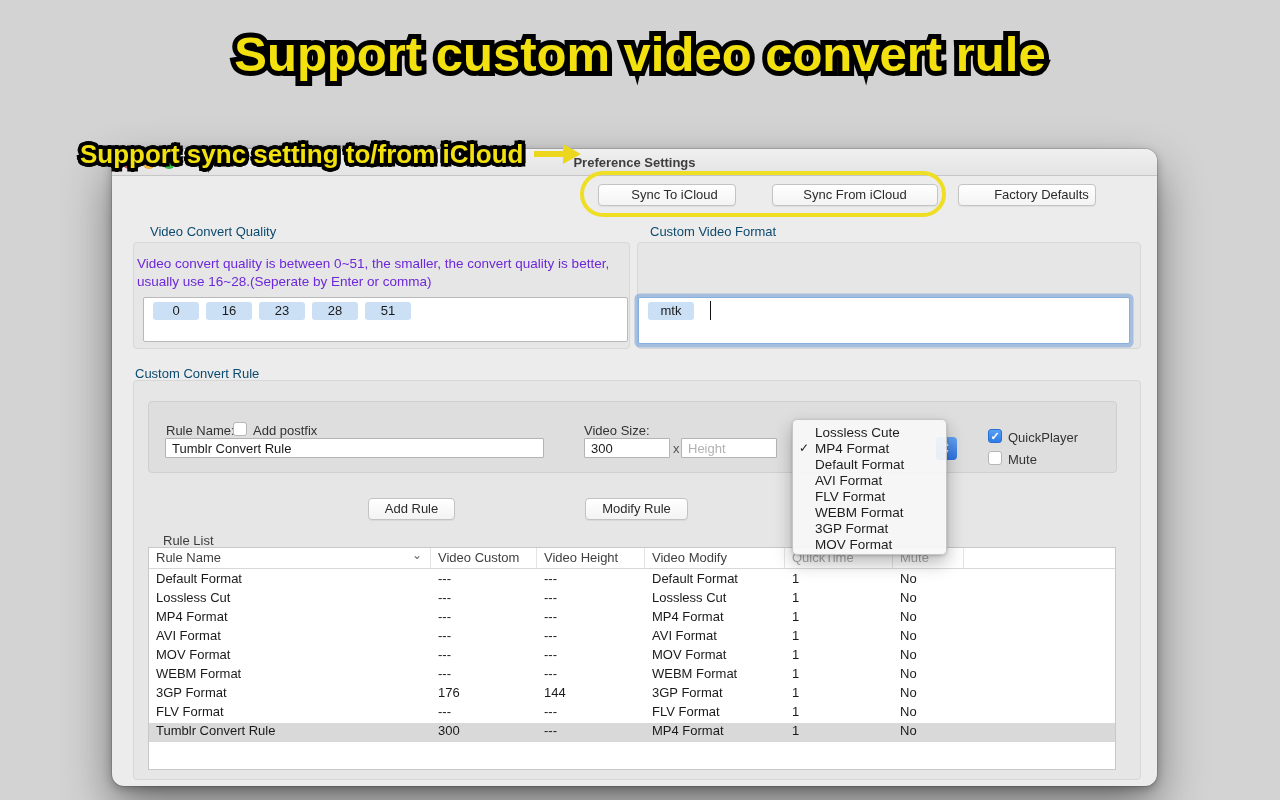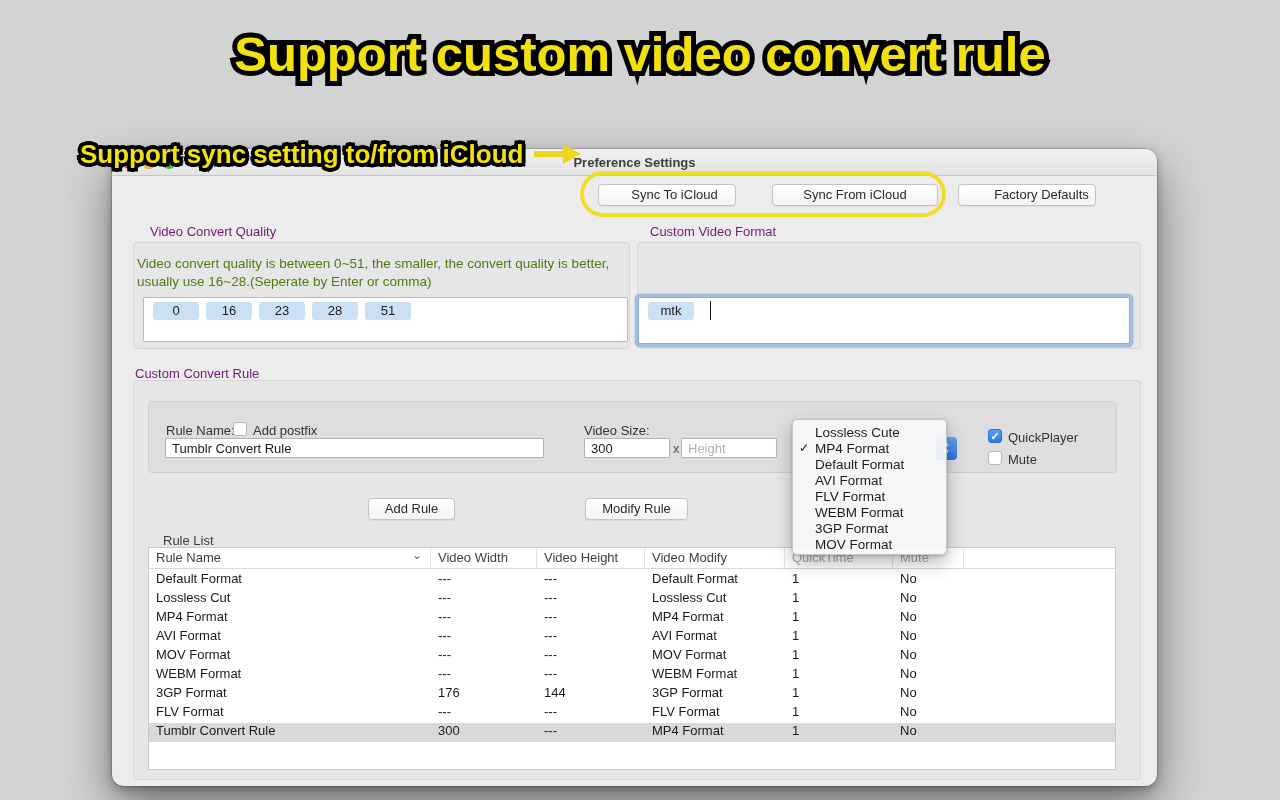--- a/index.html
+++ b/index.html
@@ -42,28 +42,28 @@
   #btn-sync-to   { left:486px; top:35px; width:138px;padding-left:15px; }
   #btn-sync-from { left:660px; top:35px; width:166px; }
   #btn-factory   { left:846px; top:35px; width:138px;padding-left:29px; }
   #btn-add-rule    { left:256px; top:349px; width:87px; }
   #btn-modify-rule { left:473px; top:349px; width:103px; }
 
   #sync-ellipse { position:absolute; left:468px; top:22px; width:366px; height:46px;
     border:4px solid #eede24; border-radius:24px; z-index:55; pointer-events:none; }
 
   
-  .group-label { position:absolute; font-size:13px; color:#701a75; }
+  .group-label { position:absolute; font-size:13px; color:#0c4a6e; }
   .panel { position:absolute; background:#e6e6e6; border:1px solid #d7d7d7; border-radius:4px; }
   #quality-panel { left:21px; top:93px; width:497px; height:107px; }
   #format-panel  { left:525px; top:93px; width:504px; height:107px; }
   #rule-panel    { left:21px; top:231px; width:1008px; height:400px; background:#e6e6e6; }
   #basic-panel   { left:36px; top:252px; width:969px; height:72px; background:#dedede; border-color:#cfcfcf; }
 
-  .desc { position:absolute; font-size:13.5px; color:#4d7c0f; line-height:17.5px; }
+  .desc { position:absolute; font-size:13.5px; color:#6d28d9; line-height:17.5px; }
   #quality-desc { left:25px; top:106px; width:489px; }
   #format-desc  { left:529px; top:106px; width:492px; }
 
   
   .token-field { position:absolute; background:#fff; border:1px solid #b9b9b9; border-radius:2px; }
   #quality-field { left:31px; top:148px; width:485px; height:45px; }
   #format-field  { left:526px; top:148px; width:492px; height:47px;
       border-color:#86aede; box-shadow:0 0 0 3.5px rgba(112,156,215,0.55); }
   .token-row { position:absolute; left:9px; top:4px; display:flex; gap:7px; }
   .token { display:inline-block; min-width:46px; height:18px; background:var(--token,#cbdff5);
@@ -226,21 +226,21 @@
       </div>
     </div>
 
   <div class="btn" id="btn-add-rule">Add Rule</div>
   <div class="btn" id="btn-modify-rule">Modify Rule</div>
 
   <div class="group-label" style="left:51px; top:384px; color:#3c3c3c;">Rule List</div>
   <div id="rule-table">
     <div id="table-header">
         <div class="hcell" style="width: 282px;">Rule Name<span class="sort">⌄</span></div>
-        <div class="hcell" style="width: 106px;">Video Width</div>
+        <div class="hcell" style="width: 106px;">Video Custom</div>
         <div class="hcell" style="width: 108px;">Video Height</div>
         <div class="hcell" style="width: 140px;">Video Modify</div>
         <div class="hcell dimmed" style="width: 108px;">QuickTime</div>
         <div class="hcell dimmed" style="width: 71px;">Mute</div>
         <div class="hcell" style="width: 151px; border-right: none;"></div>
       </div>
     <div id="table-body">
         <div class="trow">
           <div class="tcell" style="width: 282px;">Default Format</div>
           <div class="tcell" style="width: 106px;">---</div>

